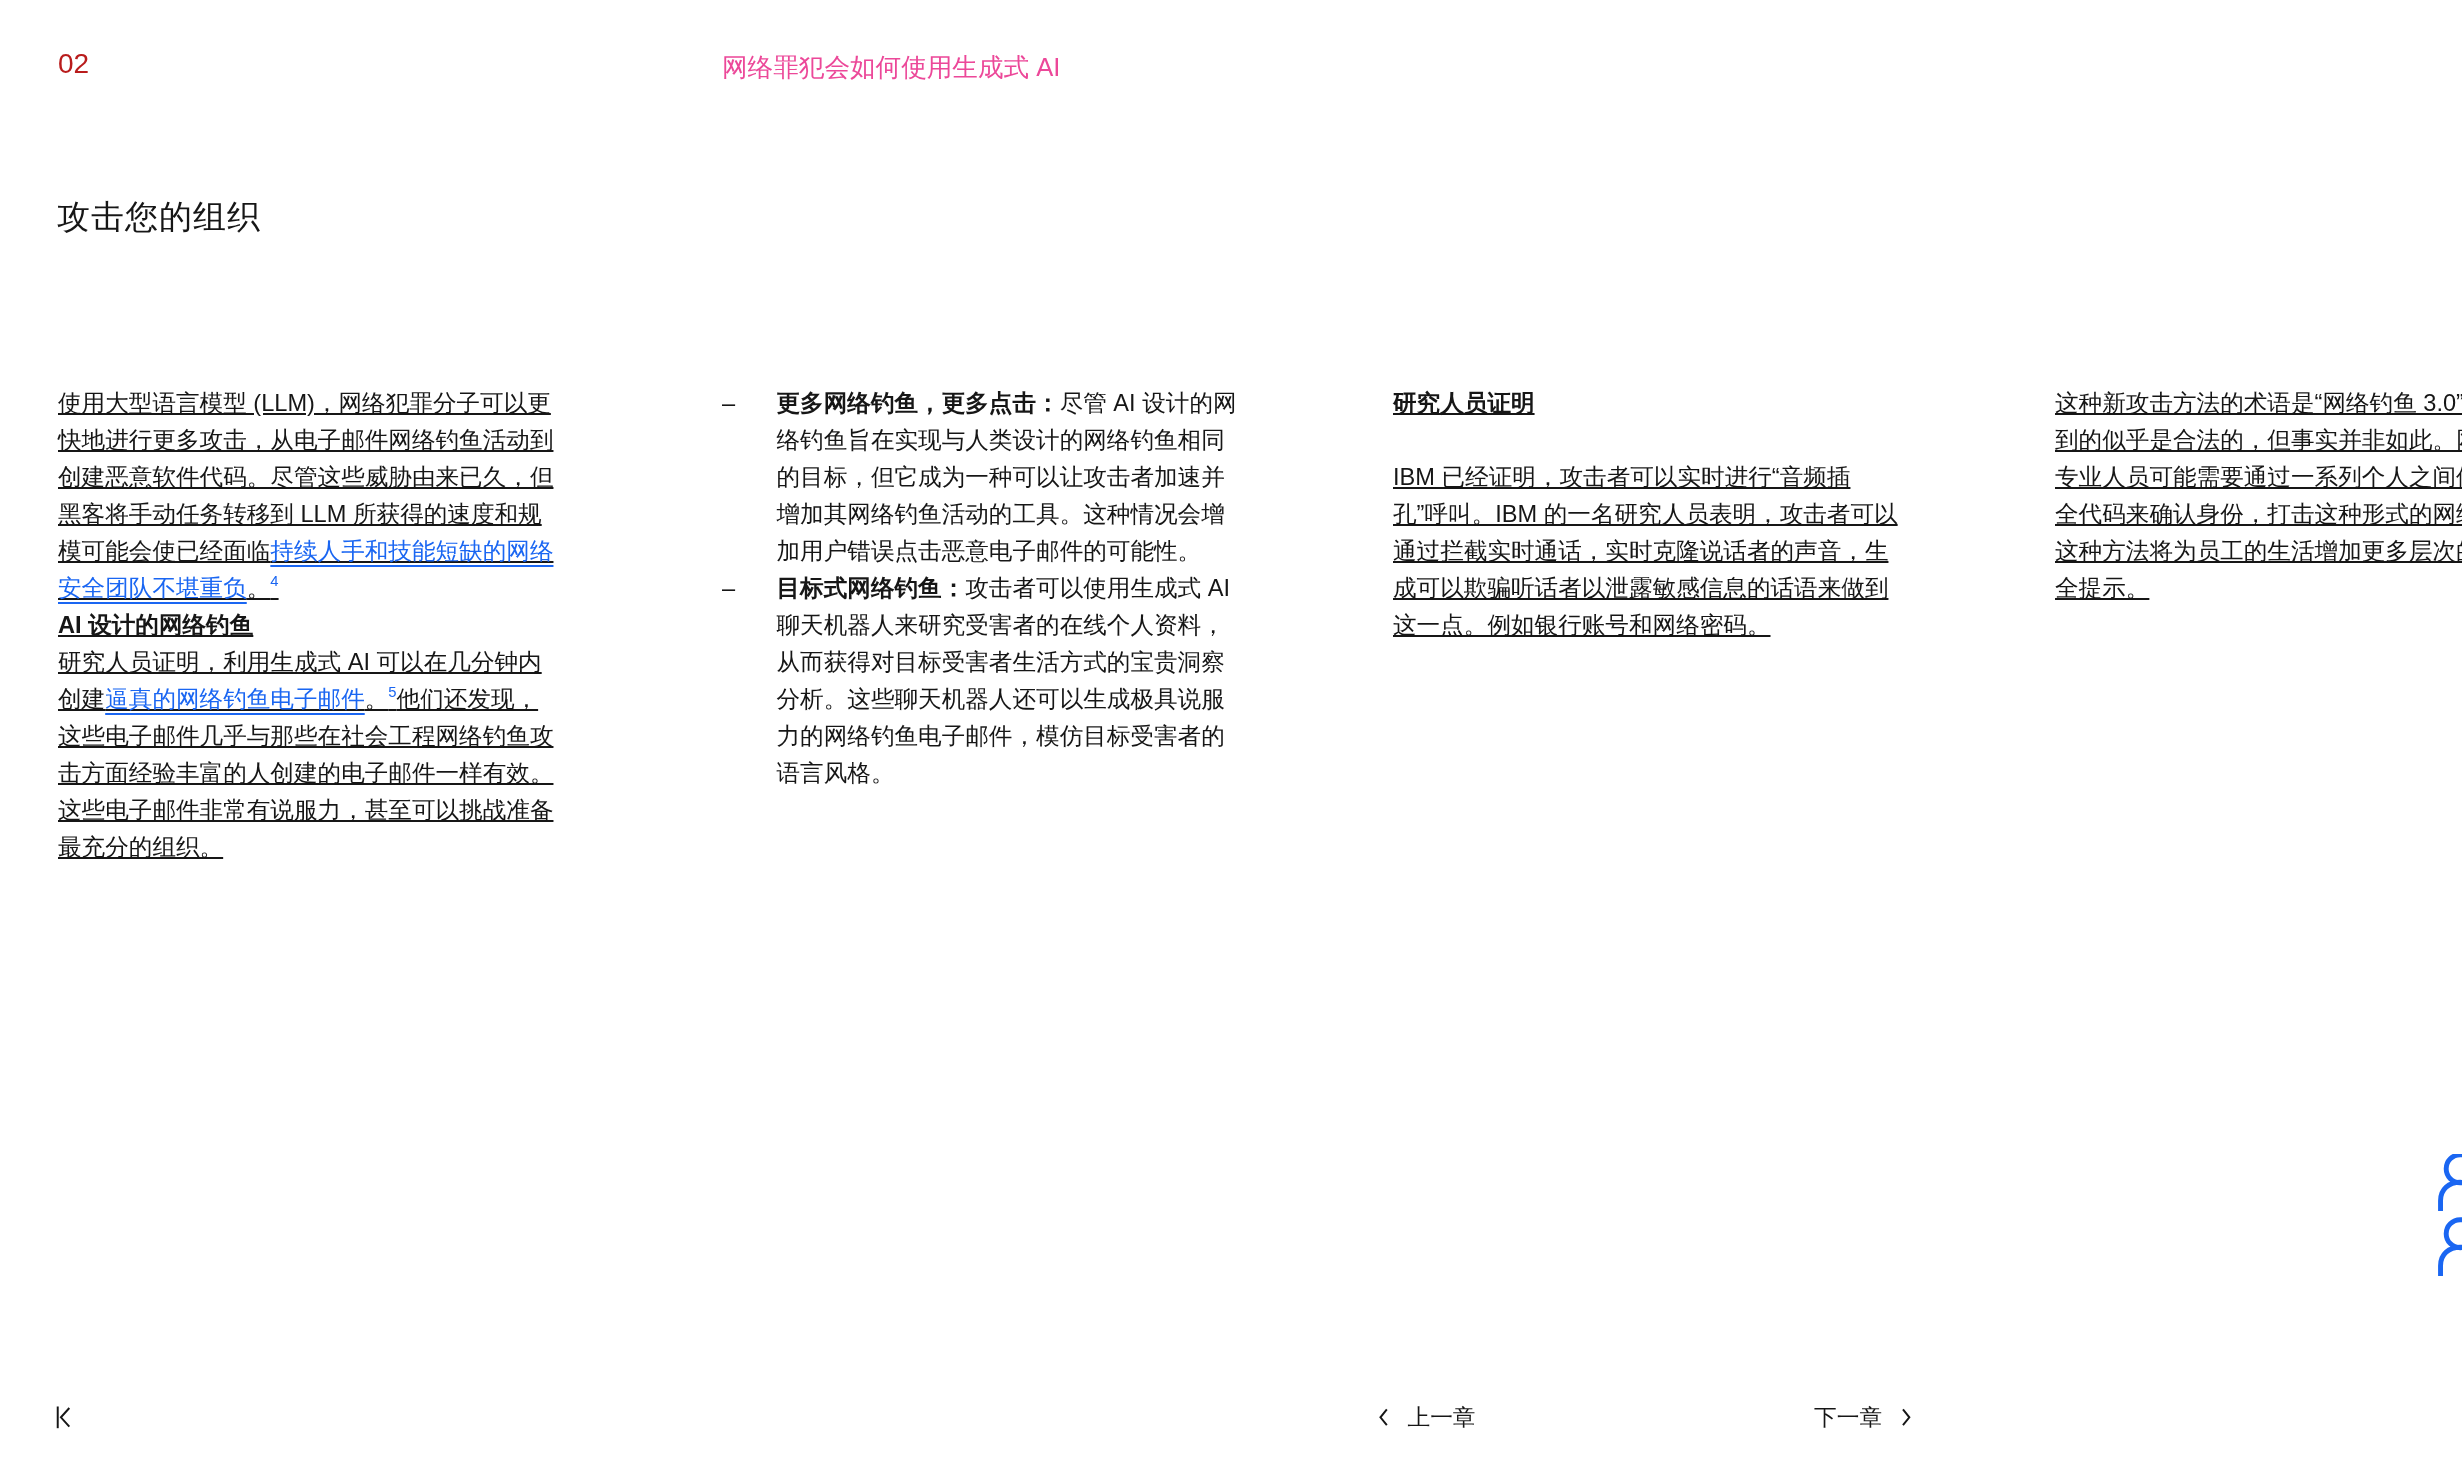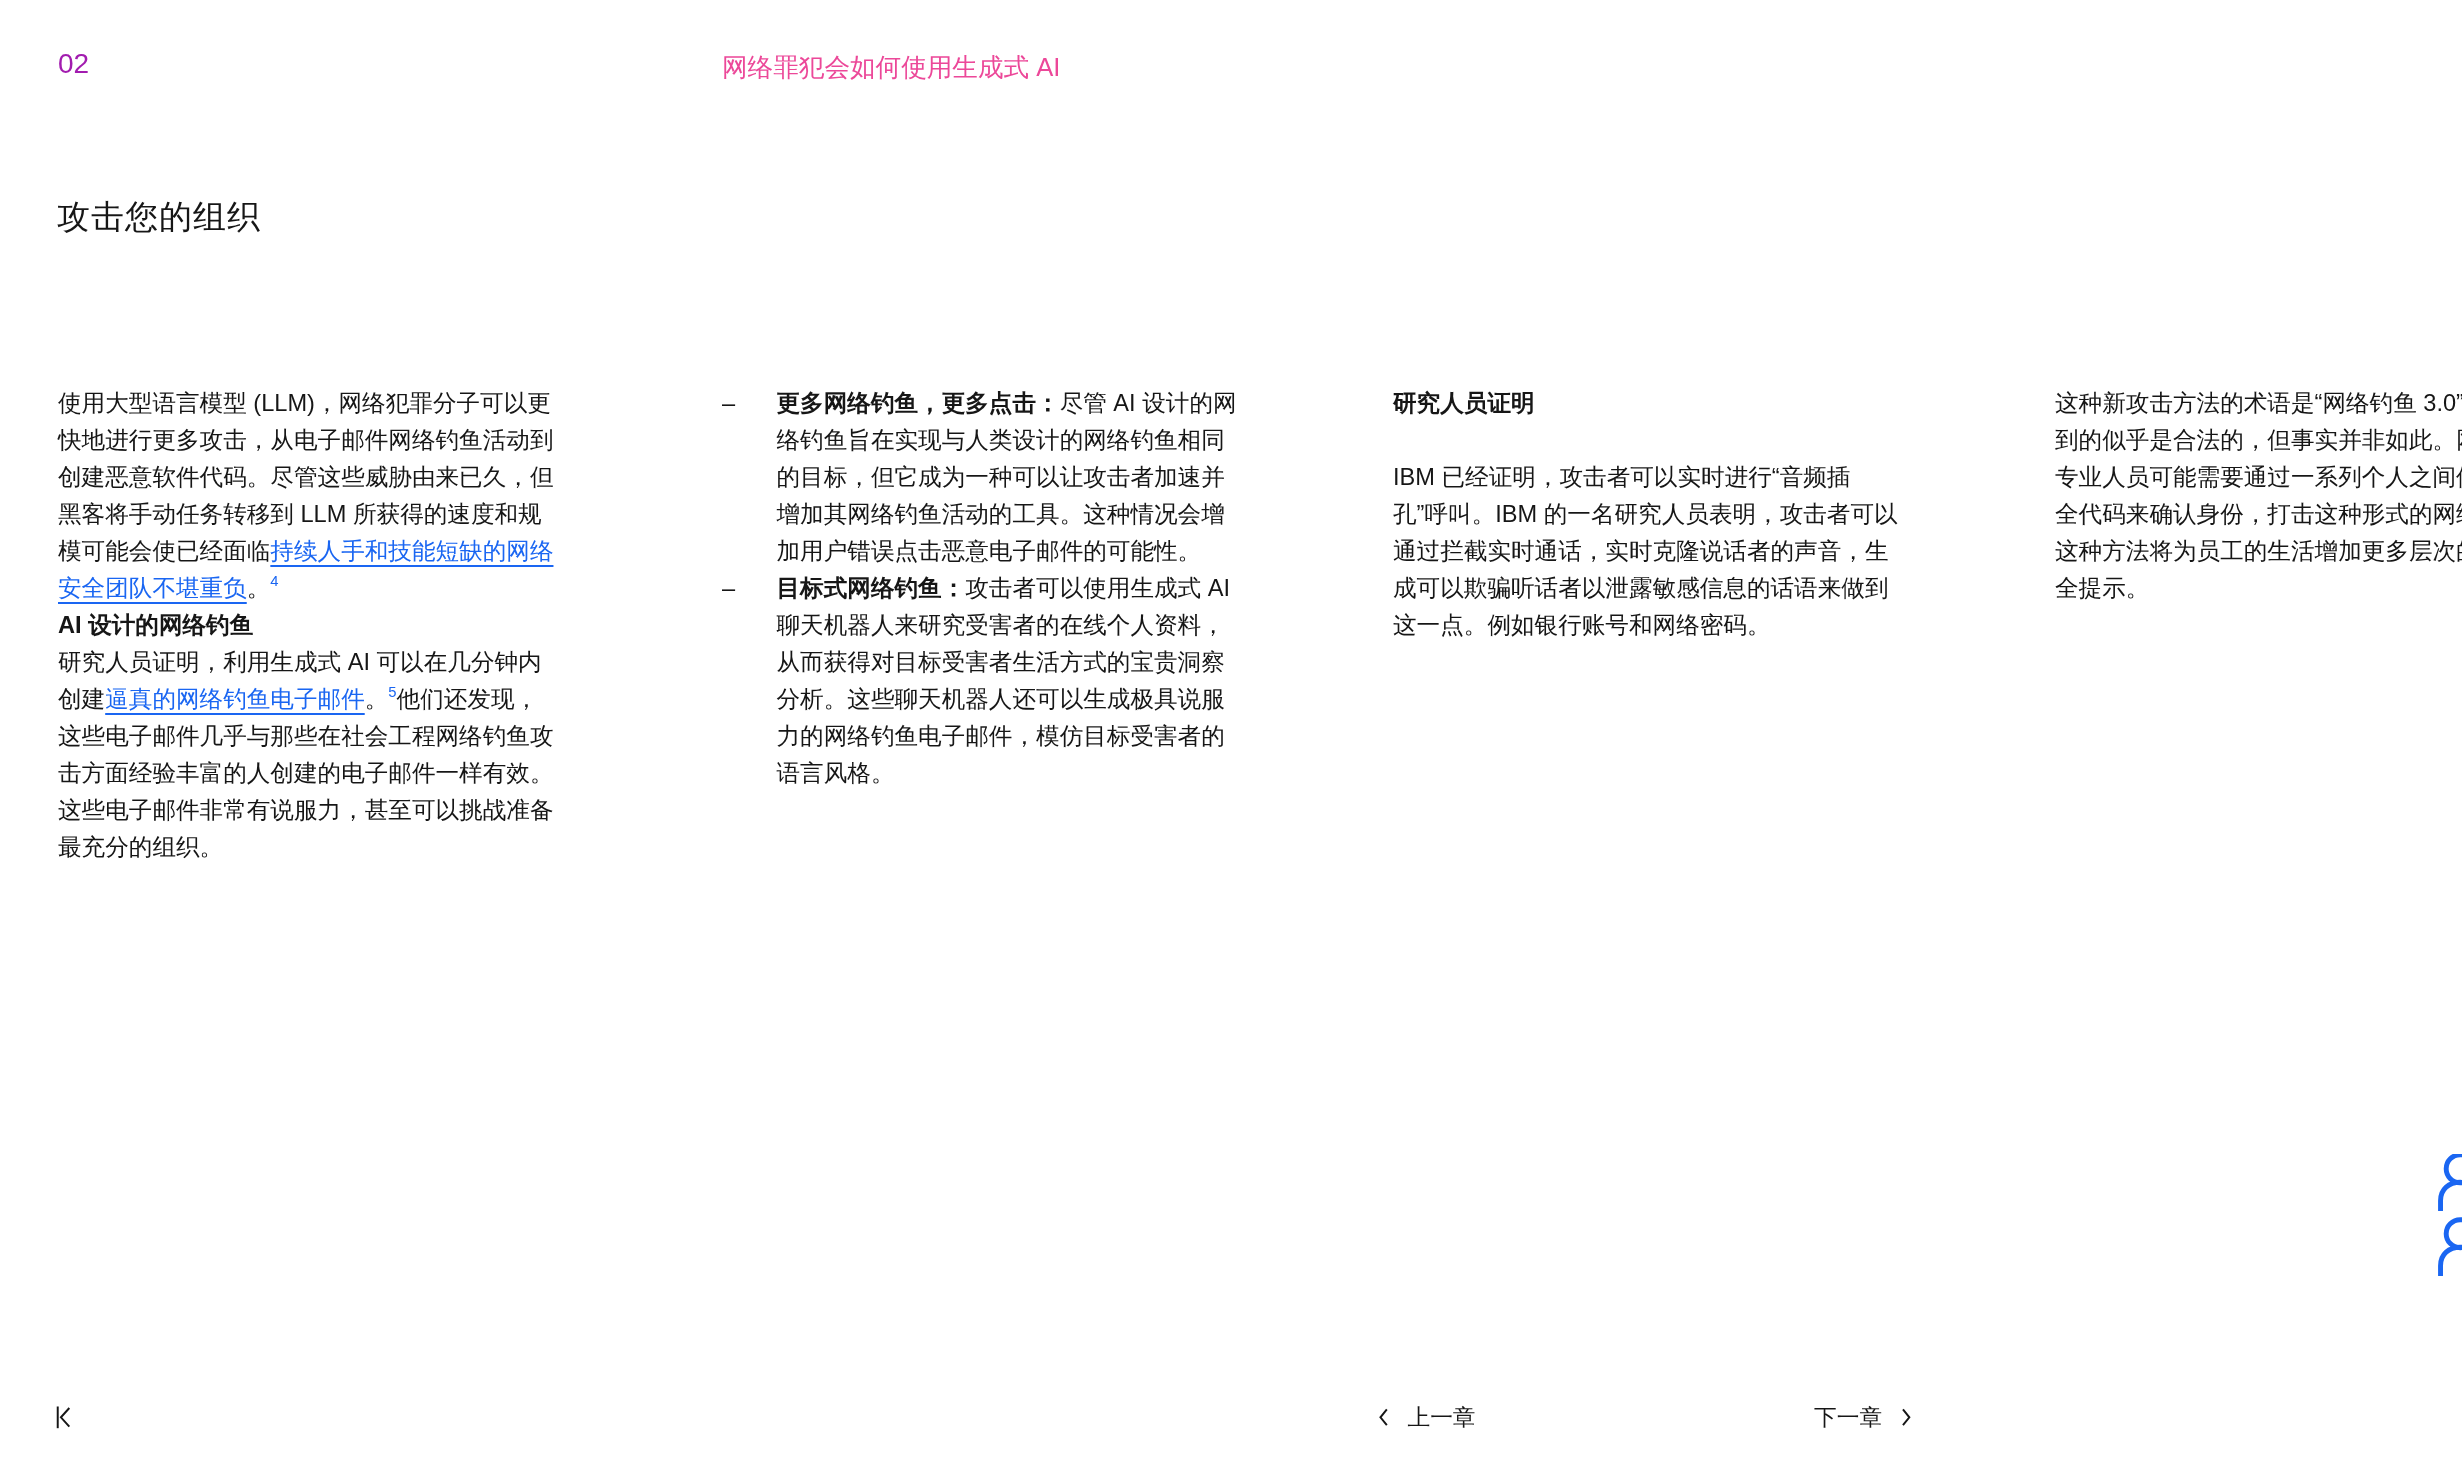--- a/index.html
+++ b/index.html
@@ -7,37 +7,37 @@
     position: relative;
     width: 2626px;
     height: 1477px;
     background: #ffffff;
     overflow: hidden;
     font-family: "Liberation Sans", "DejaVu Sans", sans-serif;
     color: #161616;
   }
   .chapter-num {
     position: absolute; left: 58px; top: 47px;
-    font-size: 28px; line-height: 1.2; color: #a21caf; font-weight: 400;
+    font-size: 28px; line-height: 1.2; color: #b91c1c; font-weight: 400;
   }
   .doc-title {
     position: absolute; left: 722px; top: 51px;
     font-size: 25.6px; line-height: 1.3; font-weight: 400; color: #ec4899;
   }
   .section-title {
     position: absolute; left: 57px; top: 196px;
     font-size: 33px; line-height: 1.25; font-weight: 400; color: #161616;
     letter-spacing: 1px;
   }
   .col {
     position: absolute; top: 385px; width: 497px;
     font-size: 23.6px; line-height: 37px; font-weight: 400;
     text-align: left;
   }
-  .col p { margin: 0; }
+  .col p { margin: 0; text-decoration: underline; }
   #col-1 { left: 58px; }
   #col-2 { left: 722px; width: 515px; }
   #col-3 { left: 1393px; width: 507px; }
   #col-4 { left: 2055px; width: 507px; }
   .para-heading {
     font-size: 23.6px; line-height: 37px; font-weight: 700;
     margin: 37px 0 0 0;
   }
   .para-heading.first { margin: 0; }
   .spaced { margin-top: 37px !important; }

